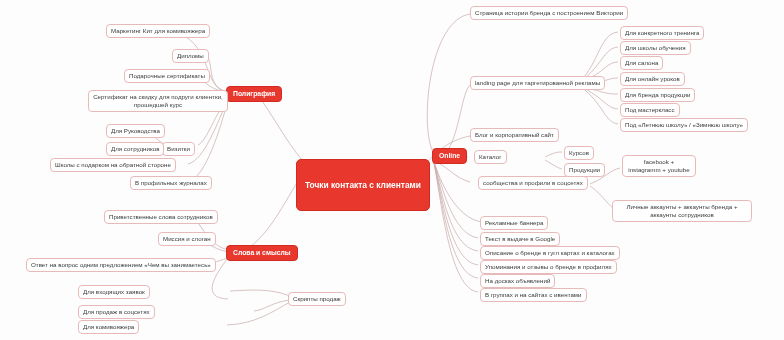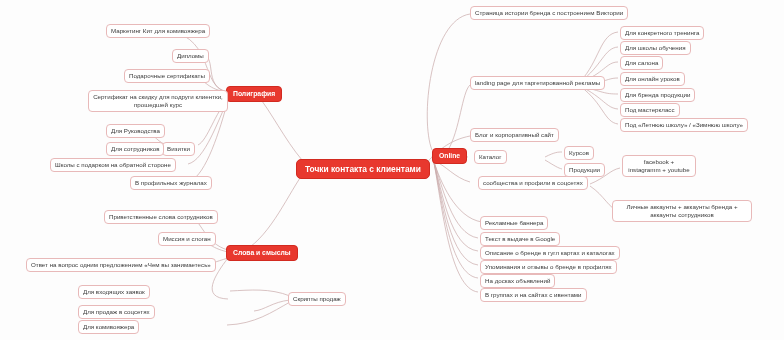--- a/index.html
+++ b/index.html
@@ -4,21 +4,21 @@
 <style>
   html,body{margin:0;padding:0;background:#ffffff;}
   body{width:784px;height:340px;overflow:hidden;font-family:"Liberation Sans",sans-serif;}
   #canvas{position:relative;width:784px;height:340px;background:#fdfdfd;}
   svg.links{position:absolute;left:0;top:0;width:784px;height:340px;pointer-events:none;}
   .node{position:absolute;box-sizing:border-box;border:1px solid #e8b9b9;border-radius:4px;
         background:#ffffff;color:#3a3a3a;font-size:6.2px;line-height:8px;
         padding:2px 4px;text-align:center;white-space:nowrap;}
   .node.wrap{white-space:normal;}
   .root{background:#e8382e;border:1px solid #d22a20;color:#ffffff;font-size:8.4px;
-        font-weight:bold;border-radius:5px;padding:5px 8px;}
+        font-weight:bold;border-radius:5px;padding:21px 8px;}
   .cat{background:#e8382e;border:1px solid #d22a20;color:#ffffff;font-size:6.8px;
        font-weight:bold;border-radius:4px;padding:3px 6px;}
 </style>
 </head>
 <body>
 
 <div id="canvas">
 
   <svg class="links" viewBox="0 0 784 340">
     <g fill="none" stroke="#c9a9a9" stroke-width="0.7">

